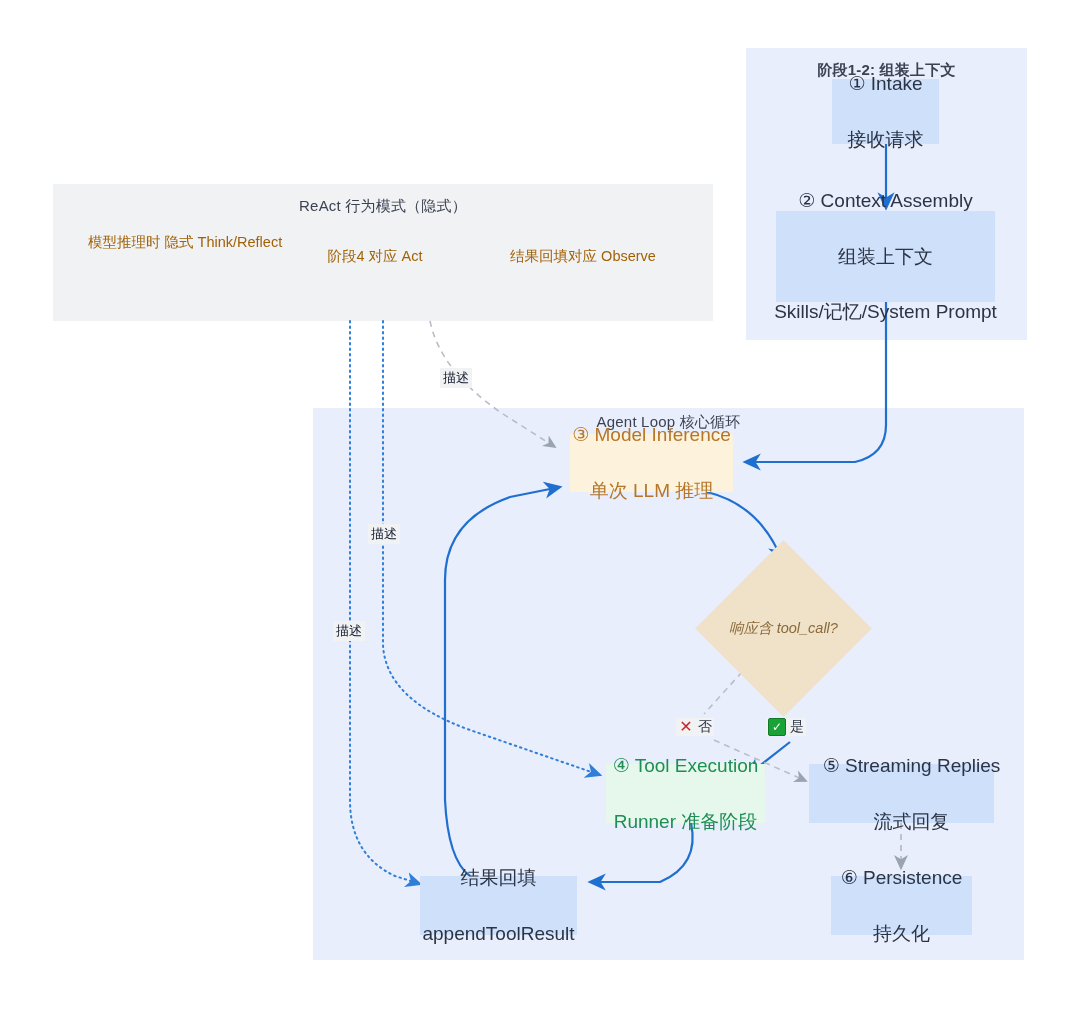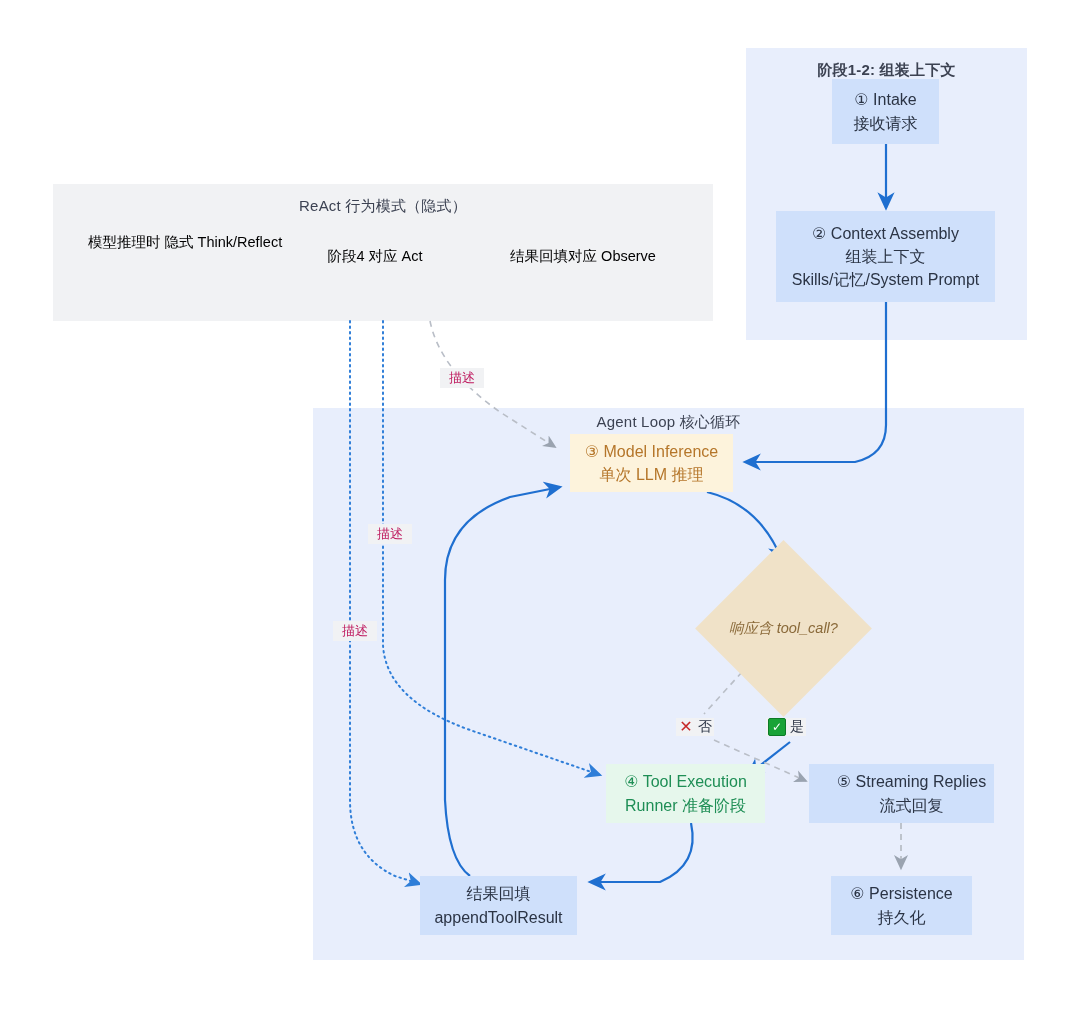--- a/index.html
+++ b/index.html
@@ -41,23 +41,24 @@
     letter-spacing: 0.2px;
   }
   .node {
     position: absolute;
     box-sizing: border-box;
     display: flex;
     flex-direction: column;
     align-items: center;
     justify-content: center;
     text-align: center;
-    font-size: 16px;
+    font-size: 19px;
     line-height: 1.45;
     color: #2b3445;
+    gap: 28px;
   }
   .node .ln { display: block; white-space: nowrap; }
   .diamond-wrap {
     position: absolute;
     display: flex;
     align-items: center;
     justify-content: center;
   }
   .diamond-shape {
     position: absolute;
@@ -72,23 +73,23 @@
     text-align: center;
     font-size: 14.5px;
     line-height: 1.5;
     color: #8a6a3a;
     white-space: nowrap;
     font-style: italic;
   }
   .edge-label {
     position: absolute;
     font-size: 13px;
-    color: #be185d;
+    color: #0f172a;
     background: #f1f2f4;
-    padding: 1px 9px;
+    padding: 1px 3px;
     white-space: nowrap;
   }
   .branch-label {
     position: absolute;
     font-size: 14px;
     color: #2b3445;
     background: #f1f2f4;
     padding: 0 2px;
     display: flex;
     align-items: center;
@@ -110,21 +111,21 @@
     color: #ffffff;
     border: 1px solid #0c7a26;
     font-size: 12px;
     font-weight: bold;
   }
   .react-cell {
     position: absolute;
     text-align: center;
     font-size: 14.5px;
     line-height: 1.5;
-    color: #000000;
+    color: #a16207;
     white-space: nowrap;
   }
 </style>
 </head>
 <body>
 
 <div id="canvas">
 
   <div class="panel" style="left:746px; top:48px; width:281px; height:292px; background:#e8eefc;">
     <div class="panel-title" style="top:13px; font-weight:600;">阶段1-2: 组装上下文</div>

